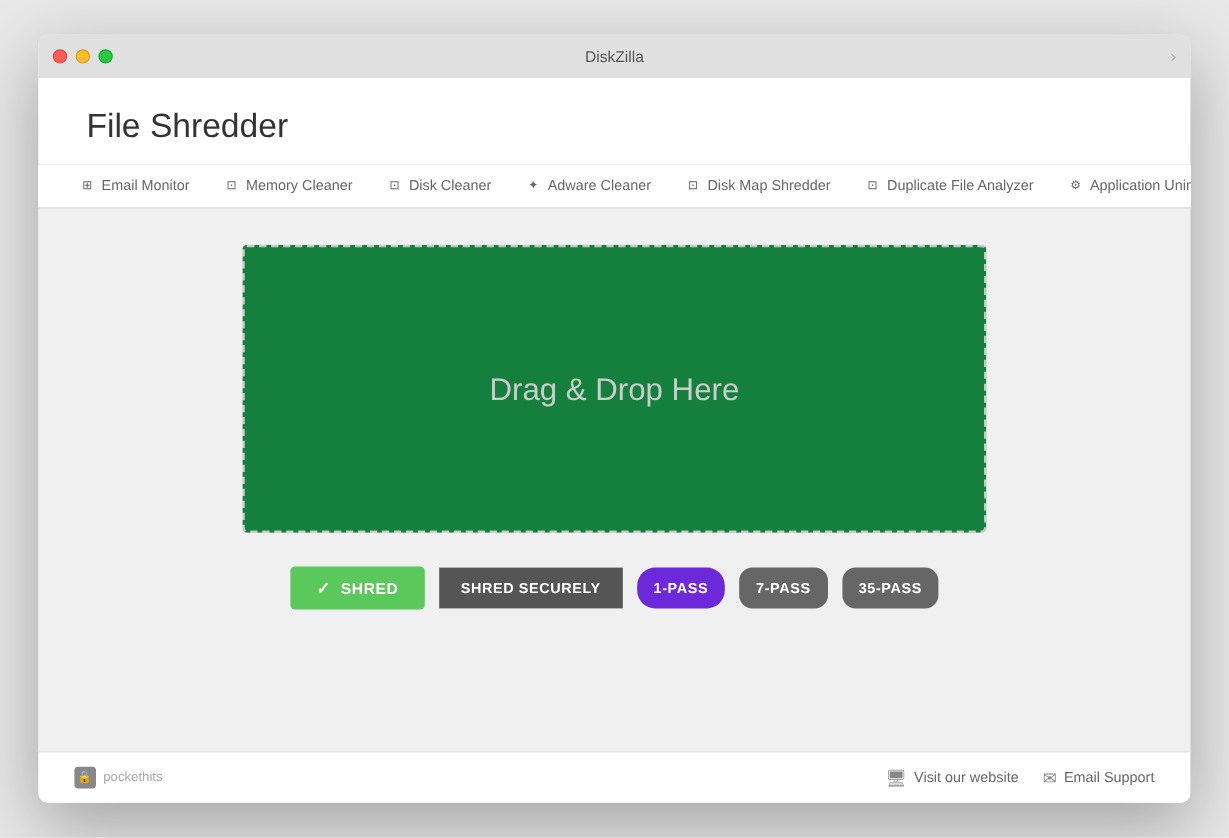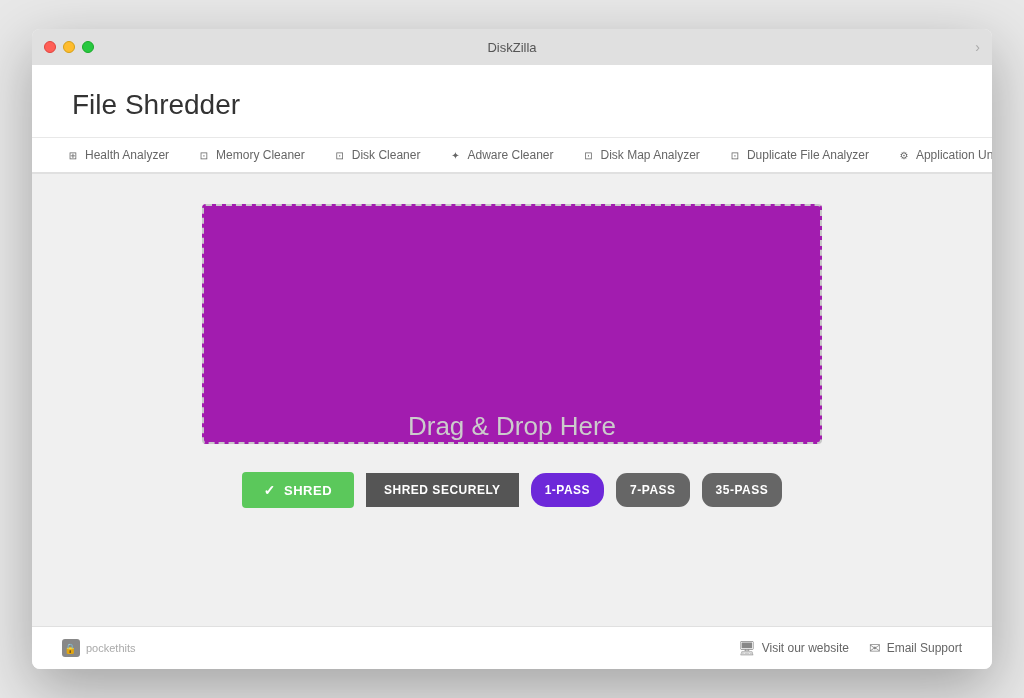--- a/index.html
+++ b/index.html
@@ -104,23 +104,23 @@
       flex-direction: column;
       align-items: center;
       padding: 30px 40px 20px 40px;
     }
     .drop-zone {
       width: 100%;
       max-width: 620px;
       height: 240px;
       border: 2px dashed #c8c8c8;
       border-radius: 4px;
-      background: #a21caf;
-      display: flex;
-      align-items: flex-end;
+      background: #15803d;
+      display: flex;
+      align-items: center;
       justify-content: center;
     }
     .drop-zone-text {
       font-size: 26px;
       color: #ccc;
       font-weight: 300;
     }
     .actions-row {
       display: flex;
       align-items: center;
@@ -232,37 +232,37 @@
     <span class="titlebar-chevron">›</span>
   </div>
 
   <div class="page-header">
     <h1 class="page-title">File Shredder</h1>
   </div>
 
   <div class="tabs-bar">
     <div class="tab-item">
       <span class="tab-icon">⊞</span>
-      <span>Health Analyzer</span>
+      <span>Email Monitor</span>
     </div>
     <div class="tab-item">
       <span class="tab-icon">⊡</span>
       <span>Memory Cleaner</span>
     </div>
     <div class="tab-item">
       <span class="tab-icon">⊡</span>
       <span>Disk Cleaner</span>
     </div>
     <div class="tab-item">
       <span class="tab-icon">✦</span>
       <span>Adware Cleaner</span>
     </div>
     <div class="tab-item">
       <span class="tab-icon">⊡</span>
-      <span>Disk Map Analyzer</span>
+      <span>Disk Map Shredder</span>
     </div>
     <div class="tab-item">
       <span class="tab-icon">⊡</span>
       <span>Duplicate File Analyzer</span>
     </div>
     <div class="tab-item">
       <span class="tab-icon">⚙</span>
       <span>Application Uninstaller</span>
     </div>
 

